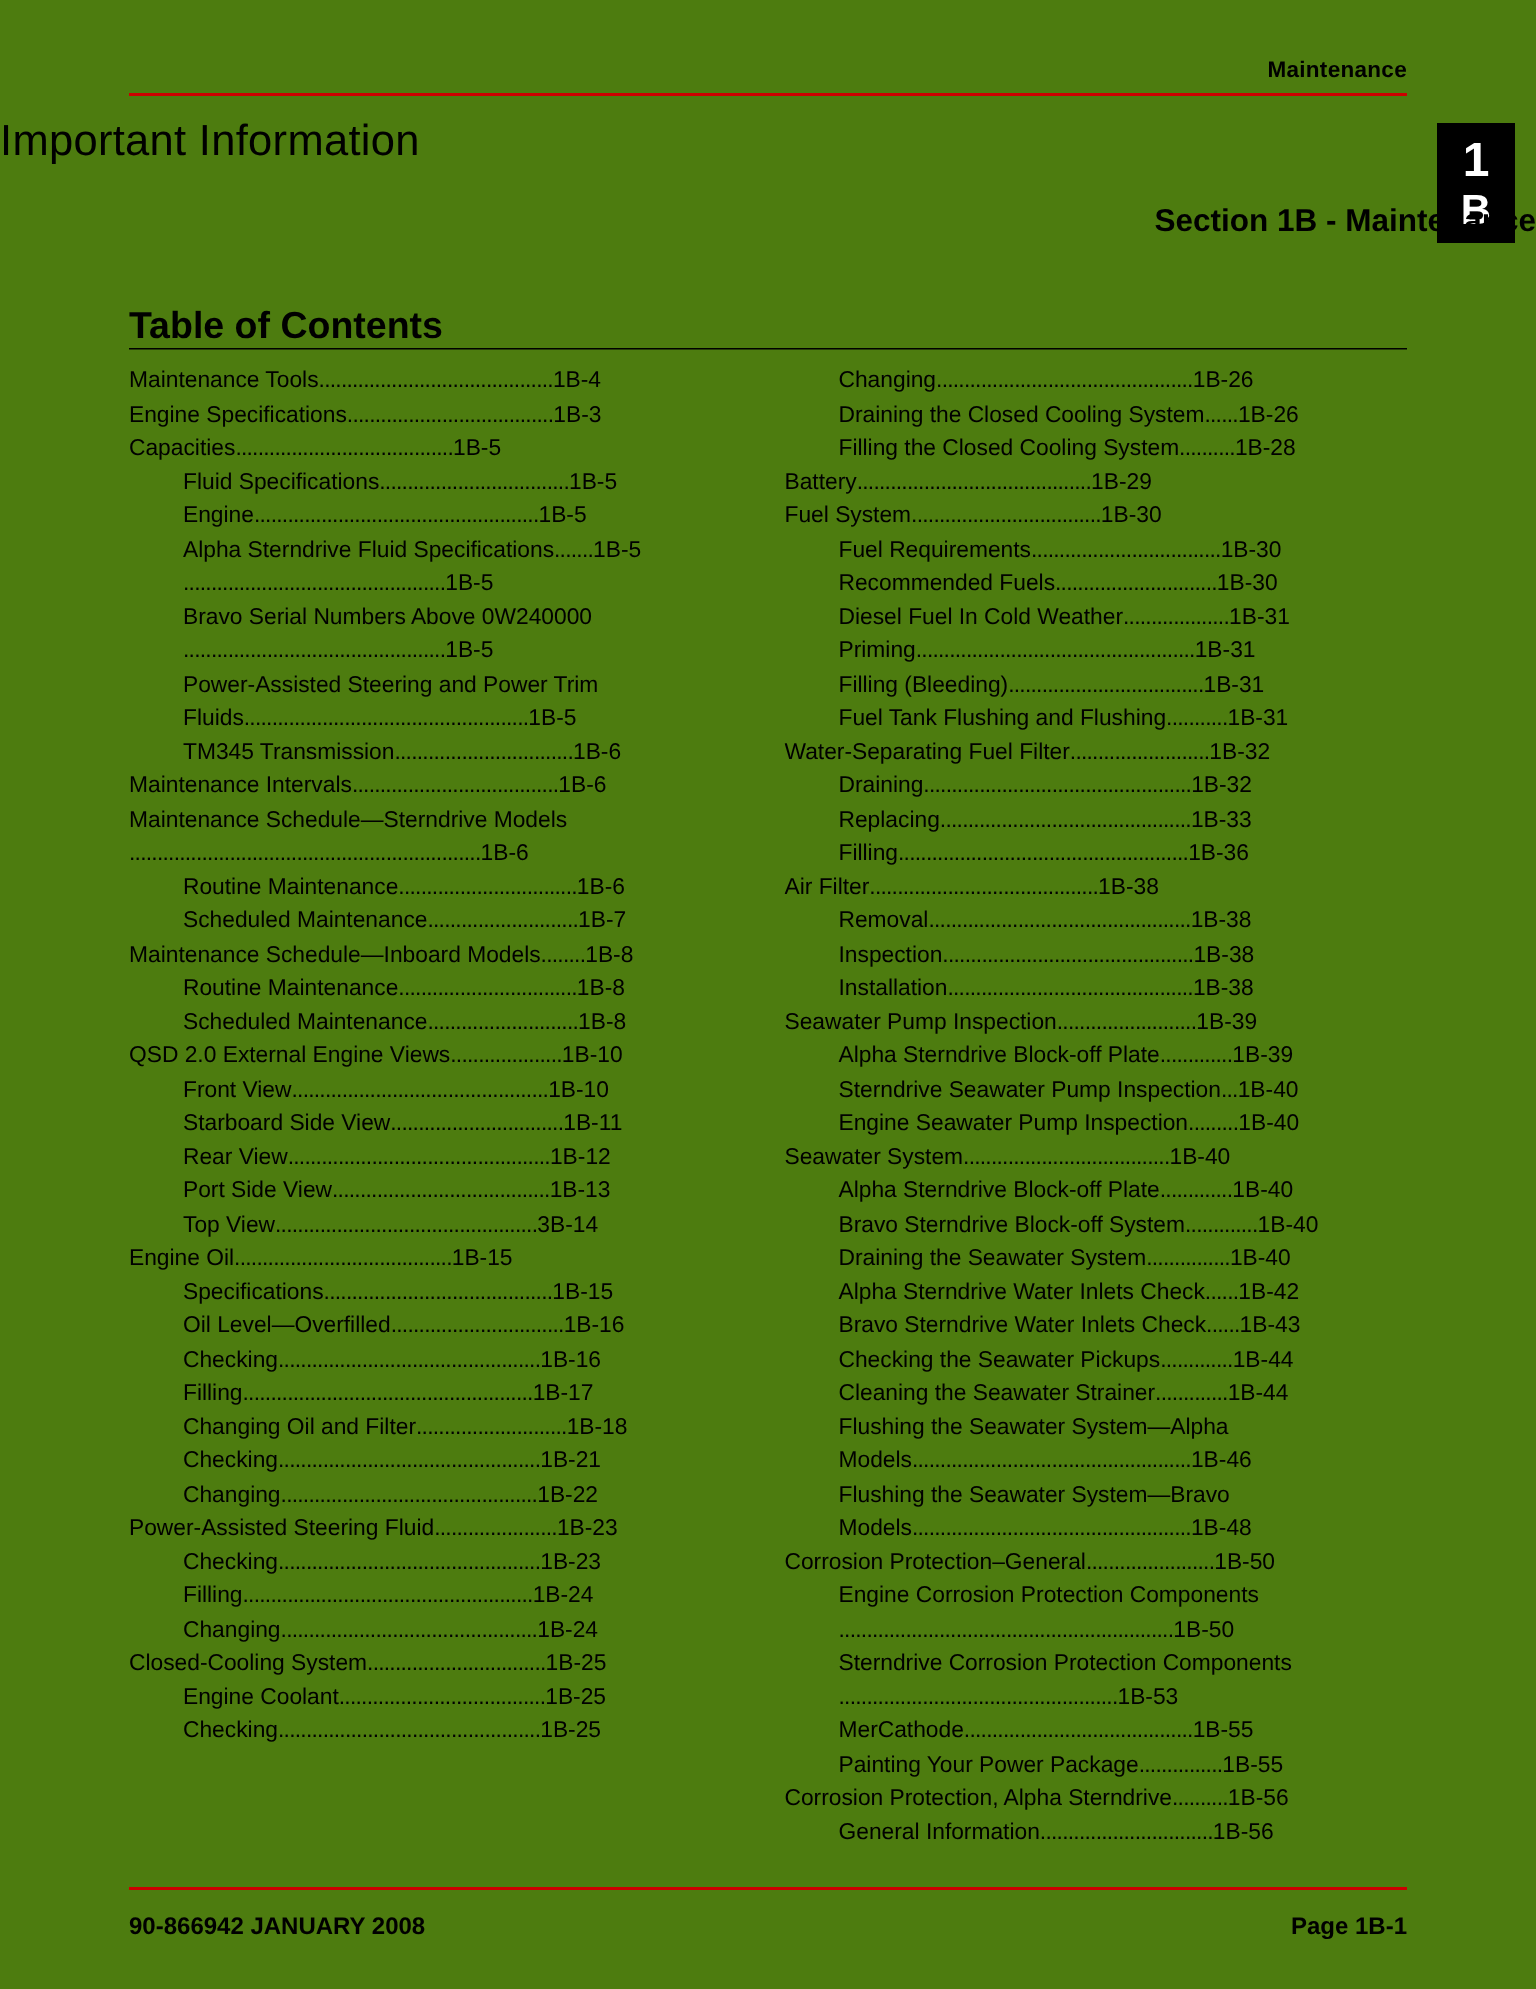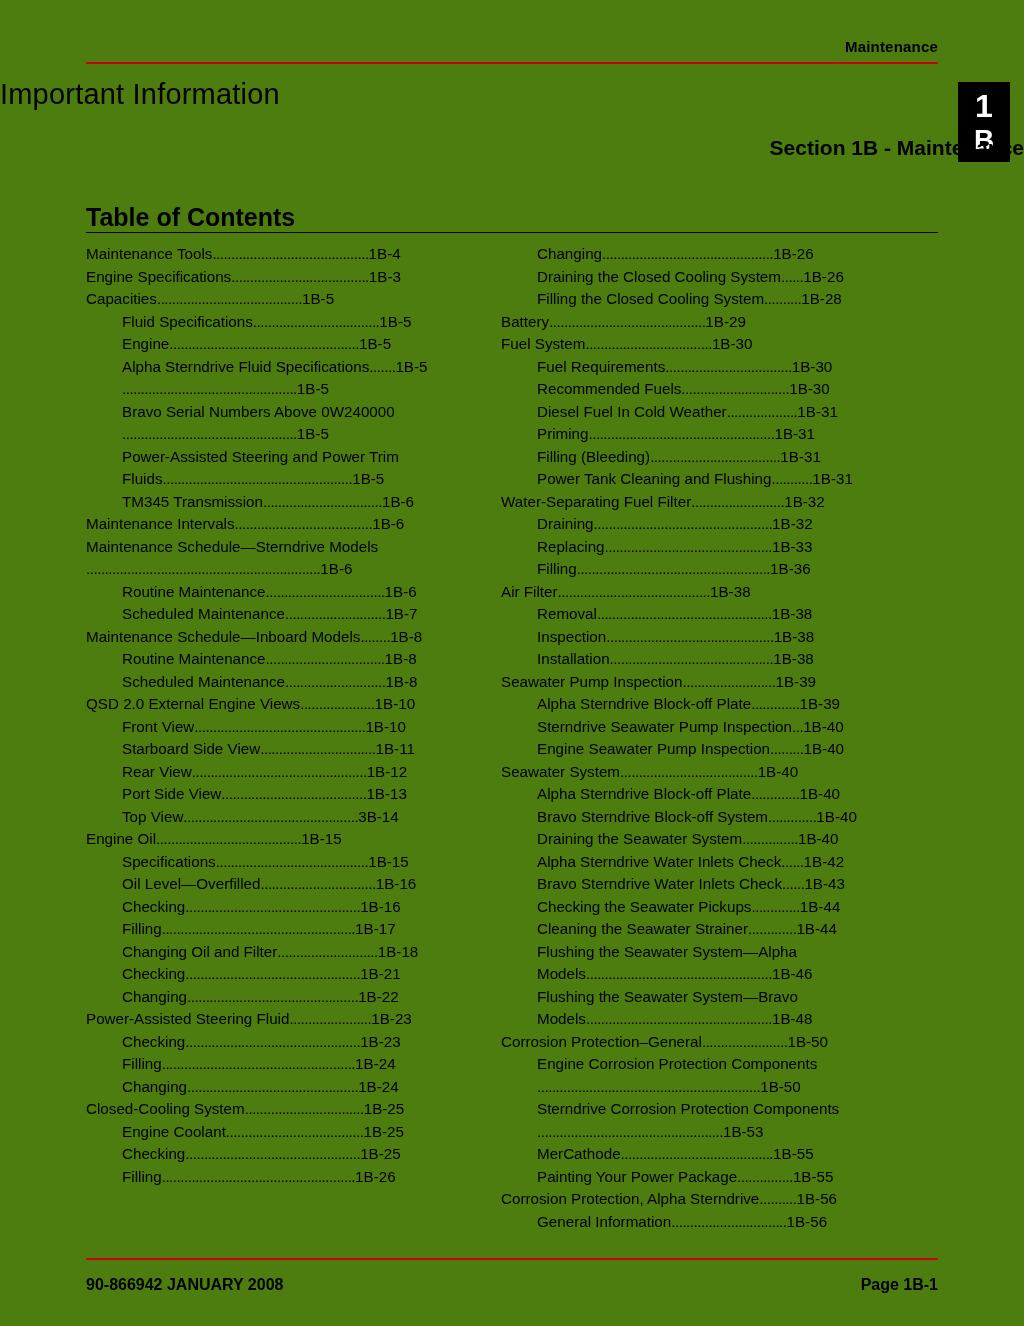--- a/index.html
+++ b/index.html
@@ -97,20 +97,21 @@
     border-top: 1px solid #000000;
   }
 
   
   .toc {
     position: absolute;
     left: 86px;
     top: 243px;
     width: 852px;
     display: flex;
+    gap: 22px;
   }
   .toc-col {
     width: 415px;
   }
   .toc-entry {
     font-size: 15.2px;
     line-height: 1.48;
     white-space: nowrap;
     overflow: hidden;
   }
@@ -199,34 +200,33 @@
         <div class="toc-entry indent"><span>Changing Oil and Filter</span><span class="leader">...........................</span><span>1B-18</span></div>
         <div class="toc-entry indent"><span>Checking</span><span class="leader">...............................................</span><span>1B-21</span></div>
         <div class="toc-entry indent"><span>Changing</span><span class="leader">..............................................</span><span>1B-22</span></div>
         <div class="toc-entry"><span>Power-Assisted Steering Fluid</span><span class="leader">......................</span><span>1B-23</span></div>
         <div class="toc-entry indent"><span>Checking</span><span class="leader">...............................................</span><span>1B-23</span></div>
         <div class="toc-entry indent"><span>Filling</span><span class="leader">....................................................</span><span>1B-24</span></div>
         <div class="toc-entry indent"><span>Changing</span><span class="leader">..............................................</span><span>1B-24</span></div>
         <div class="toc-entry"><span>Closed-Cooling System</span><span class="leader">................................</span><span>1B-25</span></div>
         <div class="toc-entry indent"><span>Engine Coolant</span><span class="leader">.....................................</span><span>1B-25</span></div>
         <div class="toc-entry indent"><span>Checking</span><span class="leader">...............................................</span><span>1B-25</span></div>
-        <div class="toc-entry indent"><span>Filling</span><span class="leader">....................................................</span><span>1B-26</span></div>
       </div>
     <div class="toc-col" id="toc-right">
         <div class="toc-entry indent"><span>Changing</span><span class="leader">..............................................</span><span>1B-26</span></div>
         <div class="toc-entry indent"><span>Draining the Closed Cooling System</span><span class="leader">......</span><span>1B-26</span></div>
         <div class="toc-entry indent"><span>Filling the Closed Cooling System</span><span class="leader">..........</span><span>1B-28</span></div>
         <div class="toc-entry"><span>Battery</span><span class="leader">..........................................</span><span>1B-29</span></div>
         <div class="toc-entry"><span>Fuel System</span><span class="leader">..................................</span><span>1B-30</span></div>
         <div class="toc-entry indent"><span>Fuel Requirements</span><span class="leader">..................................</span><span>1B-30</span></div>
         <div class="toc-entry indent"><span>Recommended Fuels</span><span class="leader">.............................</span><span>1B-30</span></div>
         <div class="toc-entry indent"><span>Diesel Fuel In Cold Weather</span><span class="leader">...................</span><span>1B-31</span></div>
         <div class="toc-entry indent"><span>Priming</span><span class="leader">..................................................</span><span>1B-31</span></div>
         <div class="toc-entry indent"><span>Filling (Bleeding)</span><span class="leader">...................................</span><span>1B-31</span></div>
-        <div class="toc-entry indent"><span>Power Tank Cleaning and Flushing</span><span class="leader">...........</span><span>1B-31</span></div>
+        <div class="toc-entry indent"><span>Fuel Tank Flushing and Flushing</span><span class="leader">...........</span><span>1B-31</span></div>
         <div class="toc-entry"><span>Water-Separating Fuel Filter</span><span class="leader">.........................</span><span>1B-32</span></div>
         <div class="toc-entry indent"><span>Draining</span><span class="leader">................................................</span><span>1B-32</span></div>
         <div class="toc-entry indent"><span>Replacing</span><span class="leader">.............................................</span><span>1B-33</span></div>
         <div class="toc-entry indent"><span>Filling</span><span class="leader">....................................................</span><span>1B-36</span></div>
         <div class="toc-entry"><span>Air Filter</span><span class="leader">.........................................</span><span>1B-38</span></div>
         <div class="toc-entry indent"><span>Removal</span><span class="leader">...............................................</span><span>1B-38</span></div>
         <div class="toc-entry indent"><span>Inspection</span><span class="leader">.............................................</span><span>1B-38</span></div>
         <div class="toc-entry indent"><span>Installation</span><span class="leader">............................................</span><span>1B-38</span></div>
         <div class="toc-entry"><span>Seawater Pump Inspection</span><span class="leader">.........................</span><span>1B-39</span></div>
         <div class="toc-entry indent"><span>Alpha Sterndrive Block-off Plate</span><span class="leader">.............</span><span>1B-39</span></div>

